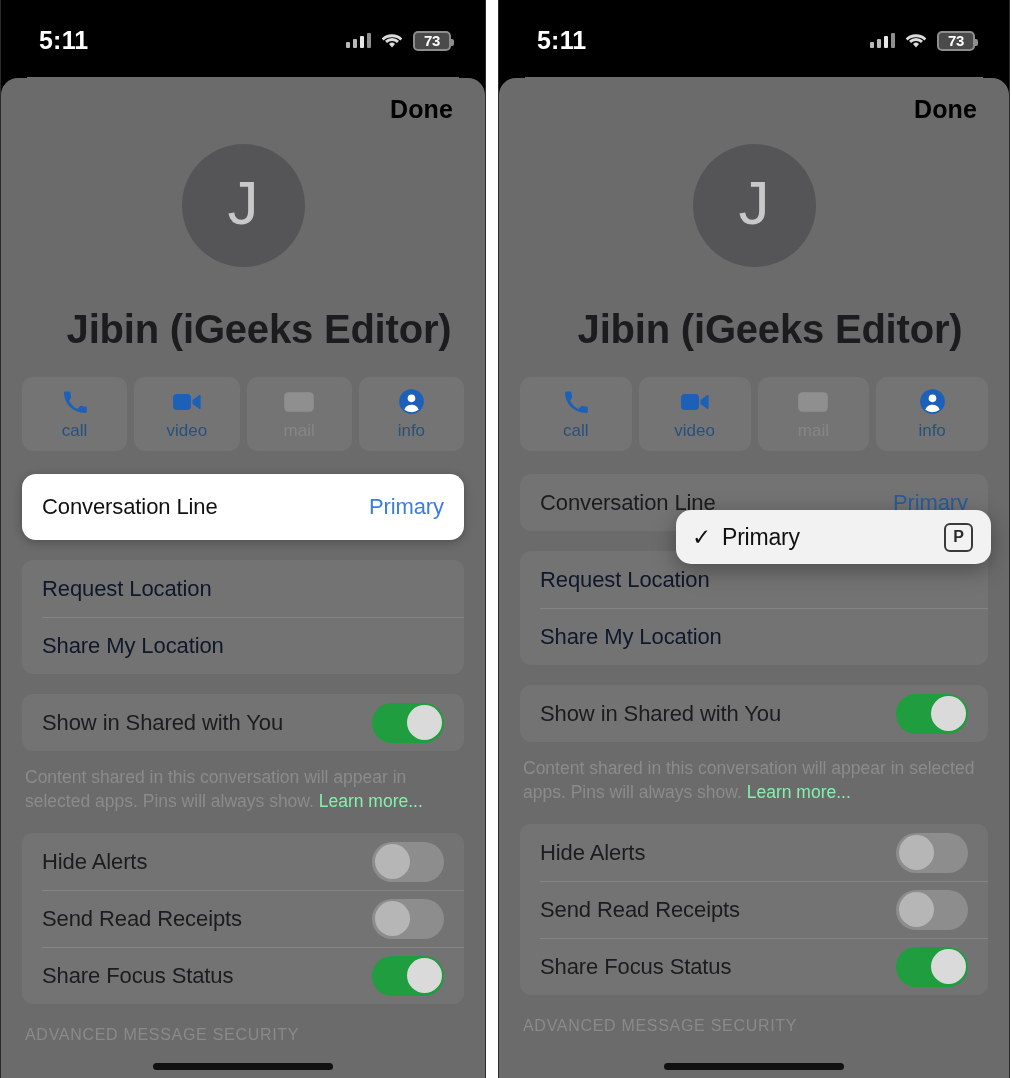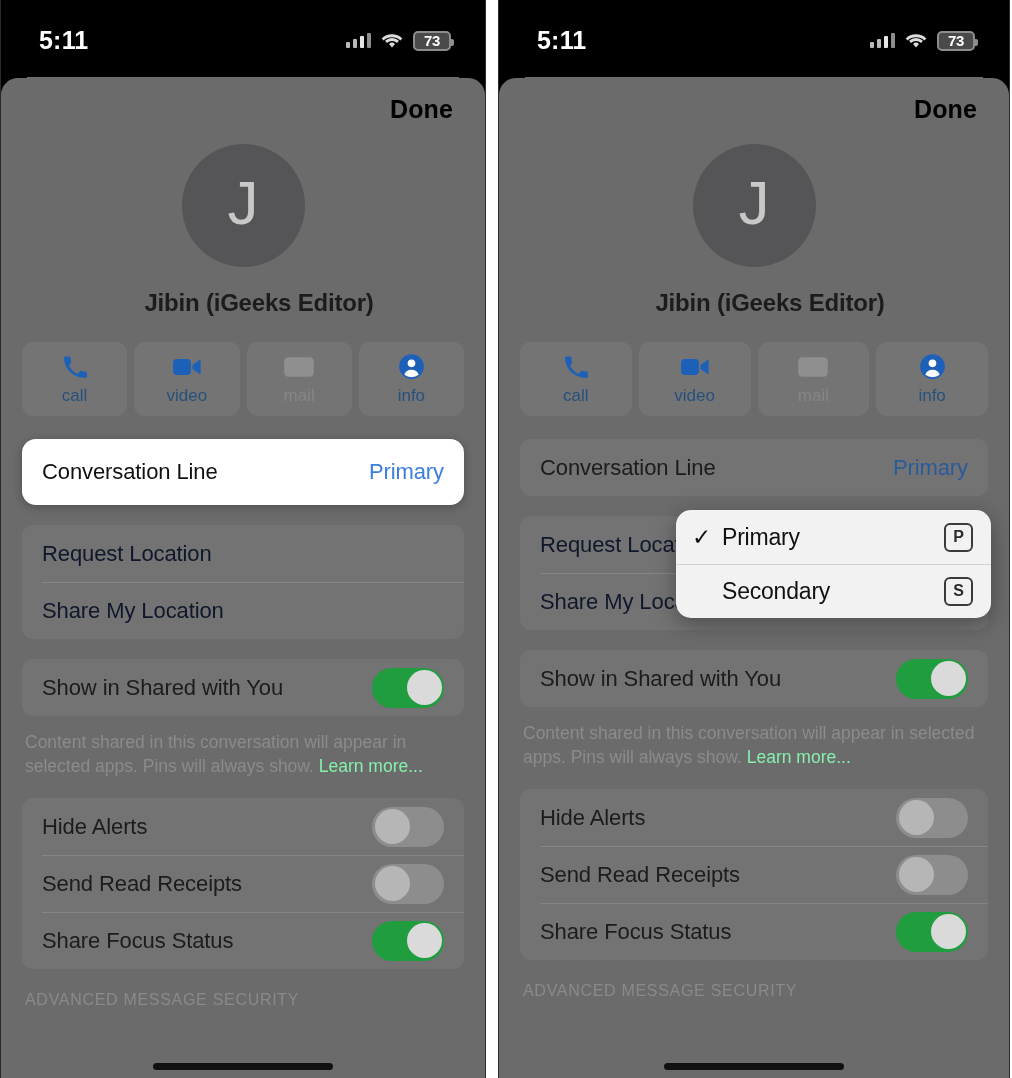--- a/index.html
+++ b/index.html
@@ -136,22 +136,22 @@
   .avatar span {
     color: #c8c8c8;
     font-size: 62px;
     font-weight: 400;
     line-height: 1;
     padding-bottom: 5px;
   }
 
   .contact-name {
     text-align: center;
-    margin-top: 22px;
-    font-size: 24px;
+    margin-top: 40px;
+    font-size: 40px;
     font-weight: 700;
     color: #1c1c1e;
     letter-spacing: -0.2px;
     padding-left: 32px;
   }
 
   
   .actions {
     display: flex;
     gap: 7px;
@@ -566,23 +566,18 @@
 
         <div class="home-indicator"></div>
       </div>
 
       <div class="ctx-menu">
         <div class="ctx-item">
           <div class="ctx-check">✓</div>
           <div class="ctx-label">Primary</div>
           <div class="ctx-key">P</div>
         </div>
-        <div class="ctx-item">
-          <div class="ctx-check"></div>
-          <div class="ctx-label">Secondary</div>
-          <div class="ctx-key">S</div>
-        </div>
       </div>
 
     </div>
   </div>
 
 </div>
 
 </body></html>

